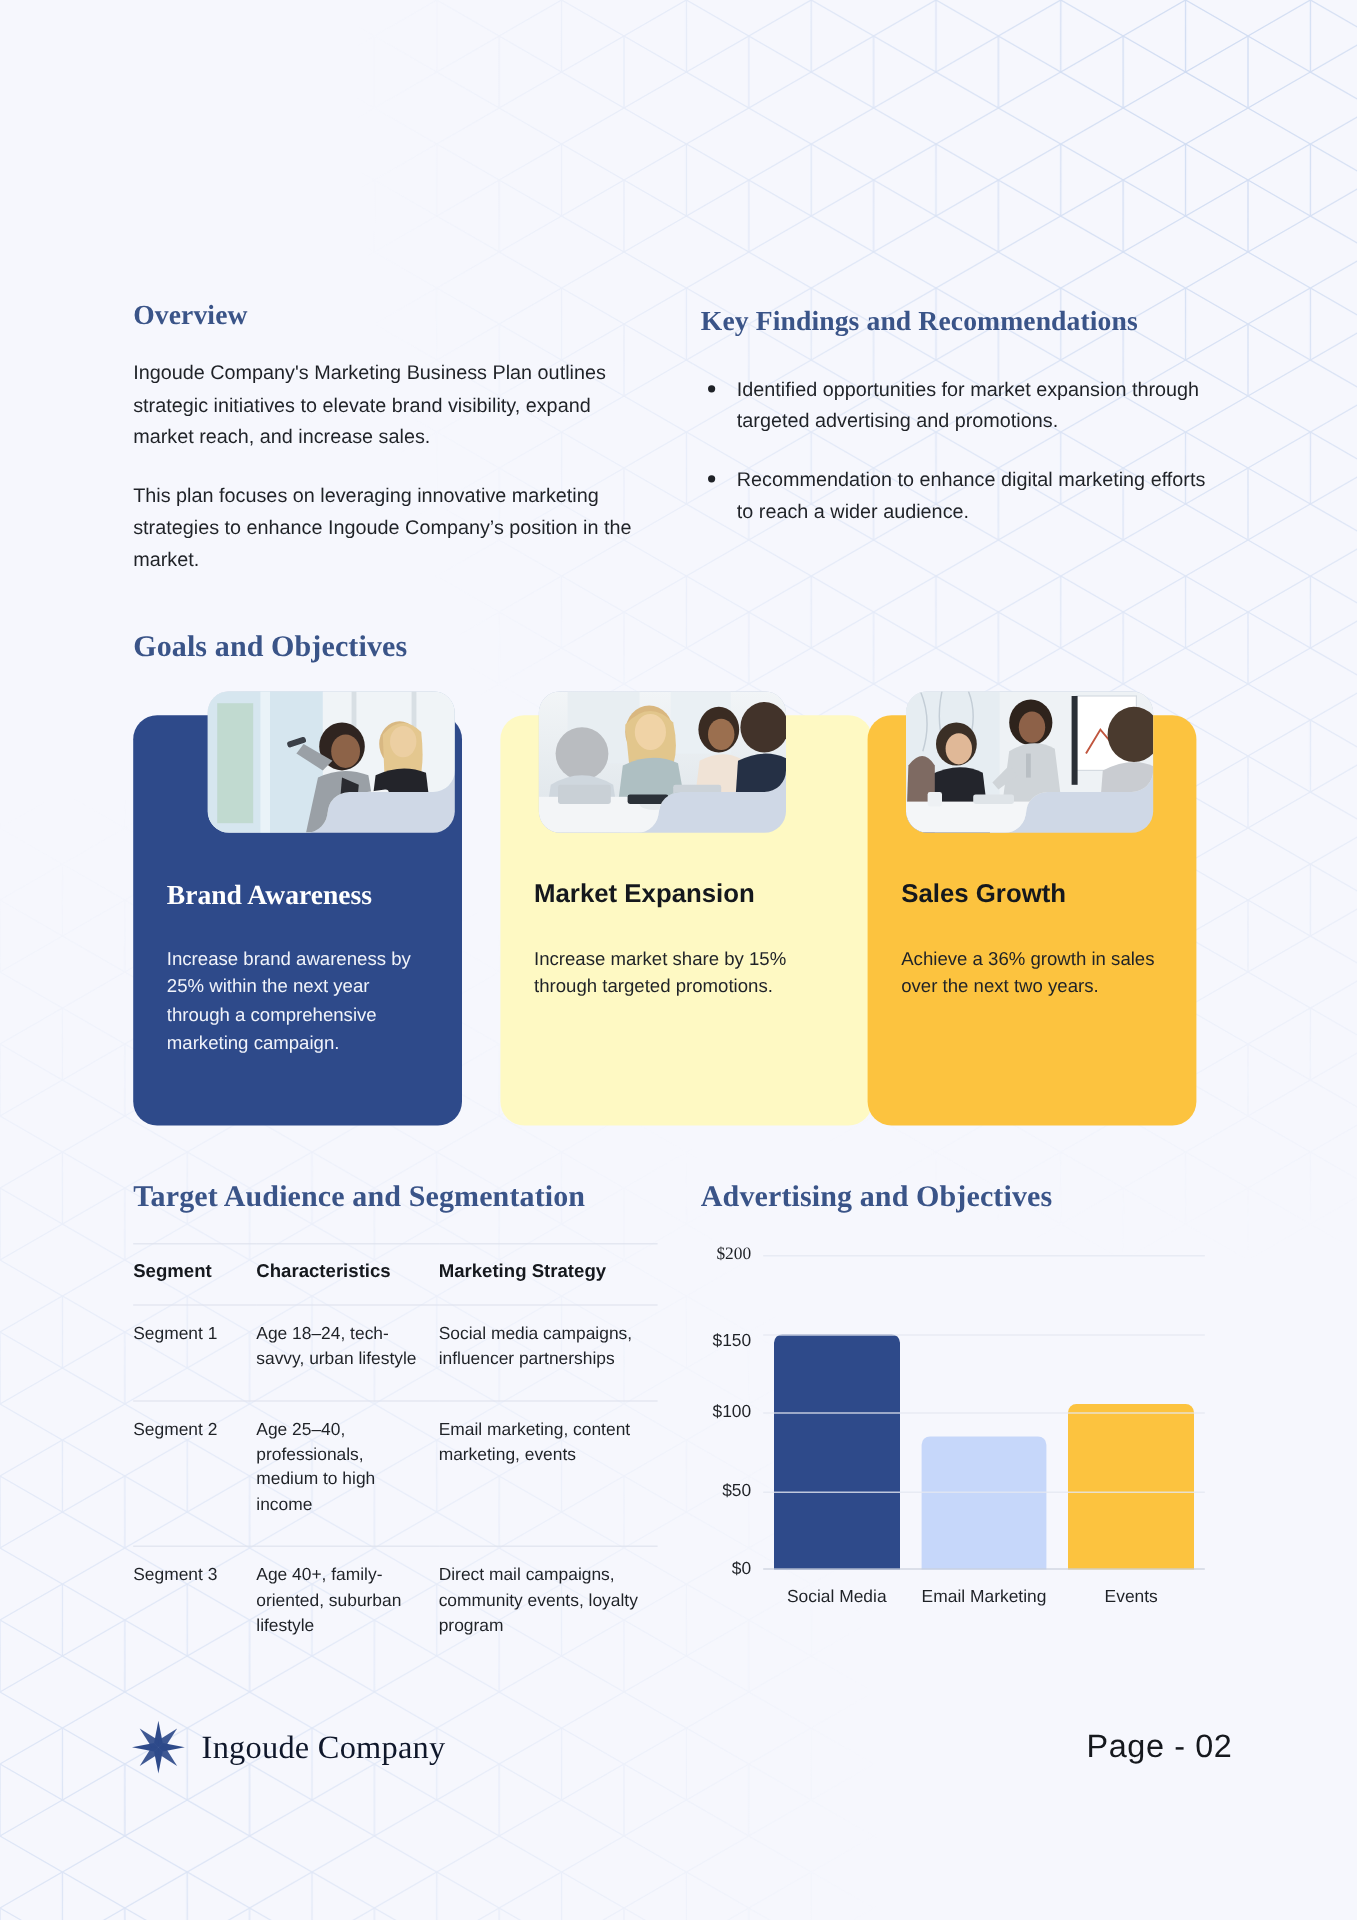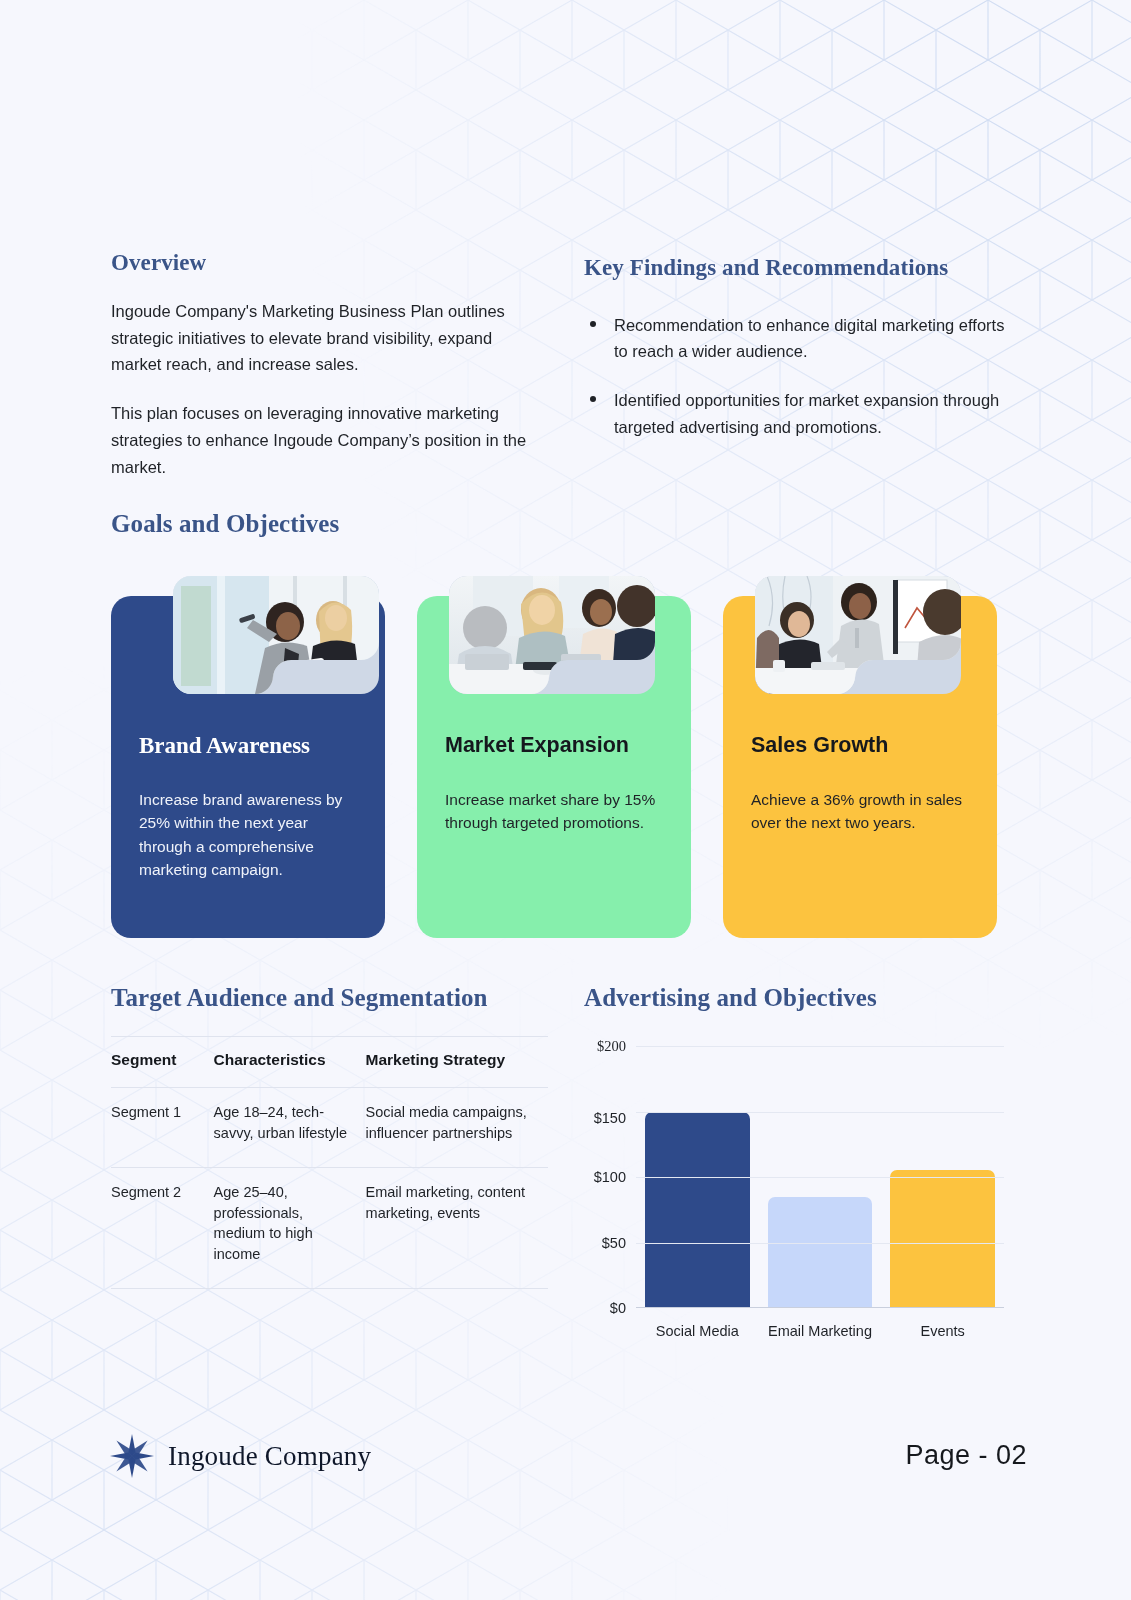--- a/index.html
+++ b/index.html
@@ -46,28 +46,28 @@
   .bullets li {
     position:relative; padding-left:30px; margin-bottom:22px;
     font-size:16.5px; color:#1f2227; line-height:1.62;
   }
   .bullets li .dot {
     position:absolute; left:6px; top:9px;
     width:6px; height:6px; border-radius:50%; background:#1f2227;
   }
 
   
-  .goals-head { position:absolute; left:111px; top:510px; }
+  .goals-head { position:absolute; left:111px; top:526px; }
   .cards { position:absolute; left:111px; top:596px; width:887px; height:342px; }
   .card {
     position:absolute; top:0; width:274px; height:342px;
     border-radius:20px;
   }
   .card.c1 { left:0;    background:#2e4a8a; }
-  .card.c2 { left:306px; background:#86efac; }
+  .card.c2 { left:306px; background:#fef9c3;padding-left:36px; }
   .card.c3 { left:612px; background:#fcc33f; }
 
   .card-photo {
     position:absolute; top:-20px; width:206px; height:118px;
     border-radius:18px; overflow:hidden;
     background:#cfd8e6;
   }
   .card.c1 .card-photo { left:62px; }
   .card.c2 .card-photo { left:32px; }
   .card.c3 .card-photo { left:32px; }
@@ -188,25 +188,25 @@
     <div class="sec-head">Overview</div>
     <p class="body-text">Ingoude Company's Marketing Business Plan outlines strategic initiatives to elevate brand visibility, expand market reach, and increase sales.</p>
     <p class="body-text">This plan focuses on leveraging innovative marketing strategies to enhance Ingoude Company’s position in the market.</p>
   </div>
 
   <div class="col-findings">
     <div class="sec-head">Key Findings and Recommendations</div>
     <ul class="bullets">
       <li>
         <span class="dot"></span>
-        <span>Recommendation to enhance digital marketing efforts to reach a wider audience.</span>
+        <span>Identified opportunities for market expansion through targeted advertising and promotions.</span>
       </li>
       <li>
         <span class="dot"></span>
-        <span>Identified opportunities for market expansion through targeted advertising and promotions.</span>
+        <span>Recommendation to enhance digital marketing efforts to reach a wider audience.</span>
       </li>
     </ul>
   </div>
 
   <div class="sec-head big goals-head">Goals and Objectives</div>
 
   <div class="cards">
 
     <div class="card c1">
       <div class="card-photo">
@@ -351,20 +351,25 @@
     <tbody>
       <tr>
         <td>Segment 1</td>
         <td>Age 18–24, tech-savvy, urban lifestyle</td>
         <td>Social media campaigns, influencer partnerships</td>
       </tr>
       <tr>
         <td>Segment 2</td>
         <td>Age 25–40, professionals, medium to high income</td>
         <td>Email marketing, content marketing, events</td>
+      </tr>
+      <tr class="last">
+        <td>Segment 3</td>
+        <td>Age 40+, family-oriented, suburban lifestyle</td>
+        <td>Direct mail campaigns, community events, loyalty program</td>
       </tr>
     </tbody>
   </table>
 
   <div class="sec-head big chart-head">Advertising and Objectives</div>
 
   <div class="chart-wrap">
     <div class="chart-plot" id="chart-plot">
       <div class="bars" id="chart-bars">
           <div class="bar" style="left: 2.41667%; width: 28.5%; height: 196.5px; background: rgb(46, 74, 138);"></div>

